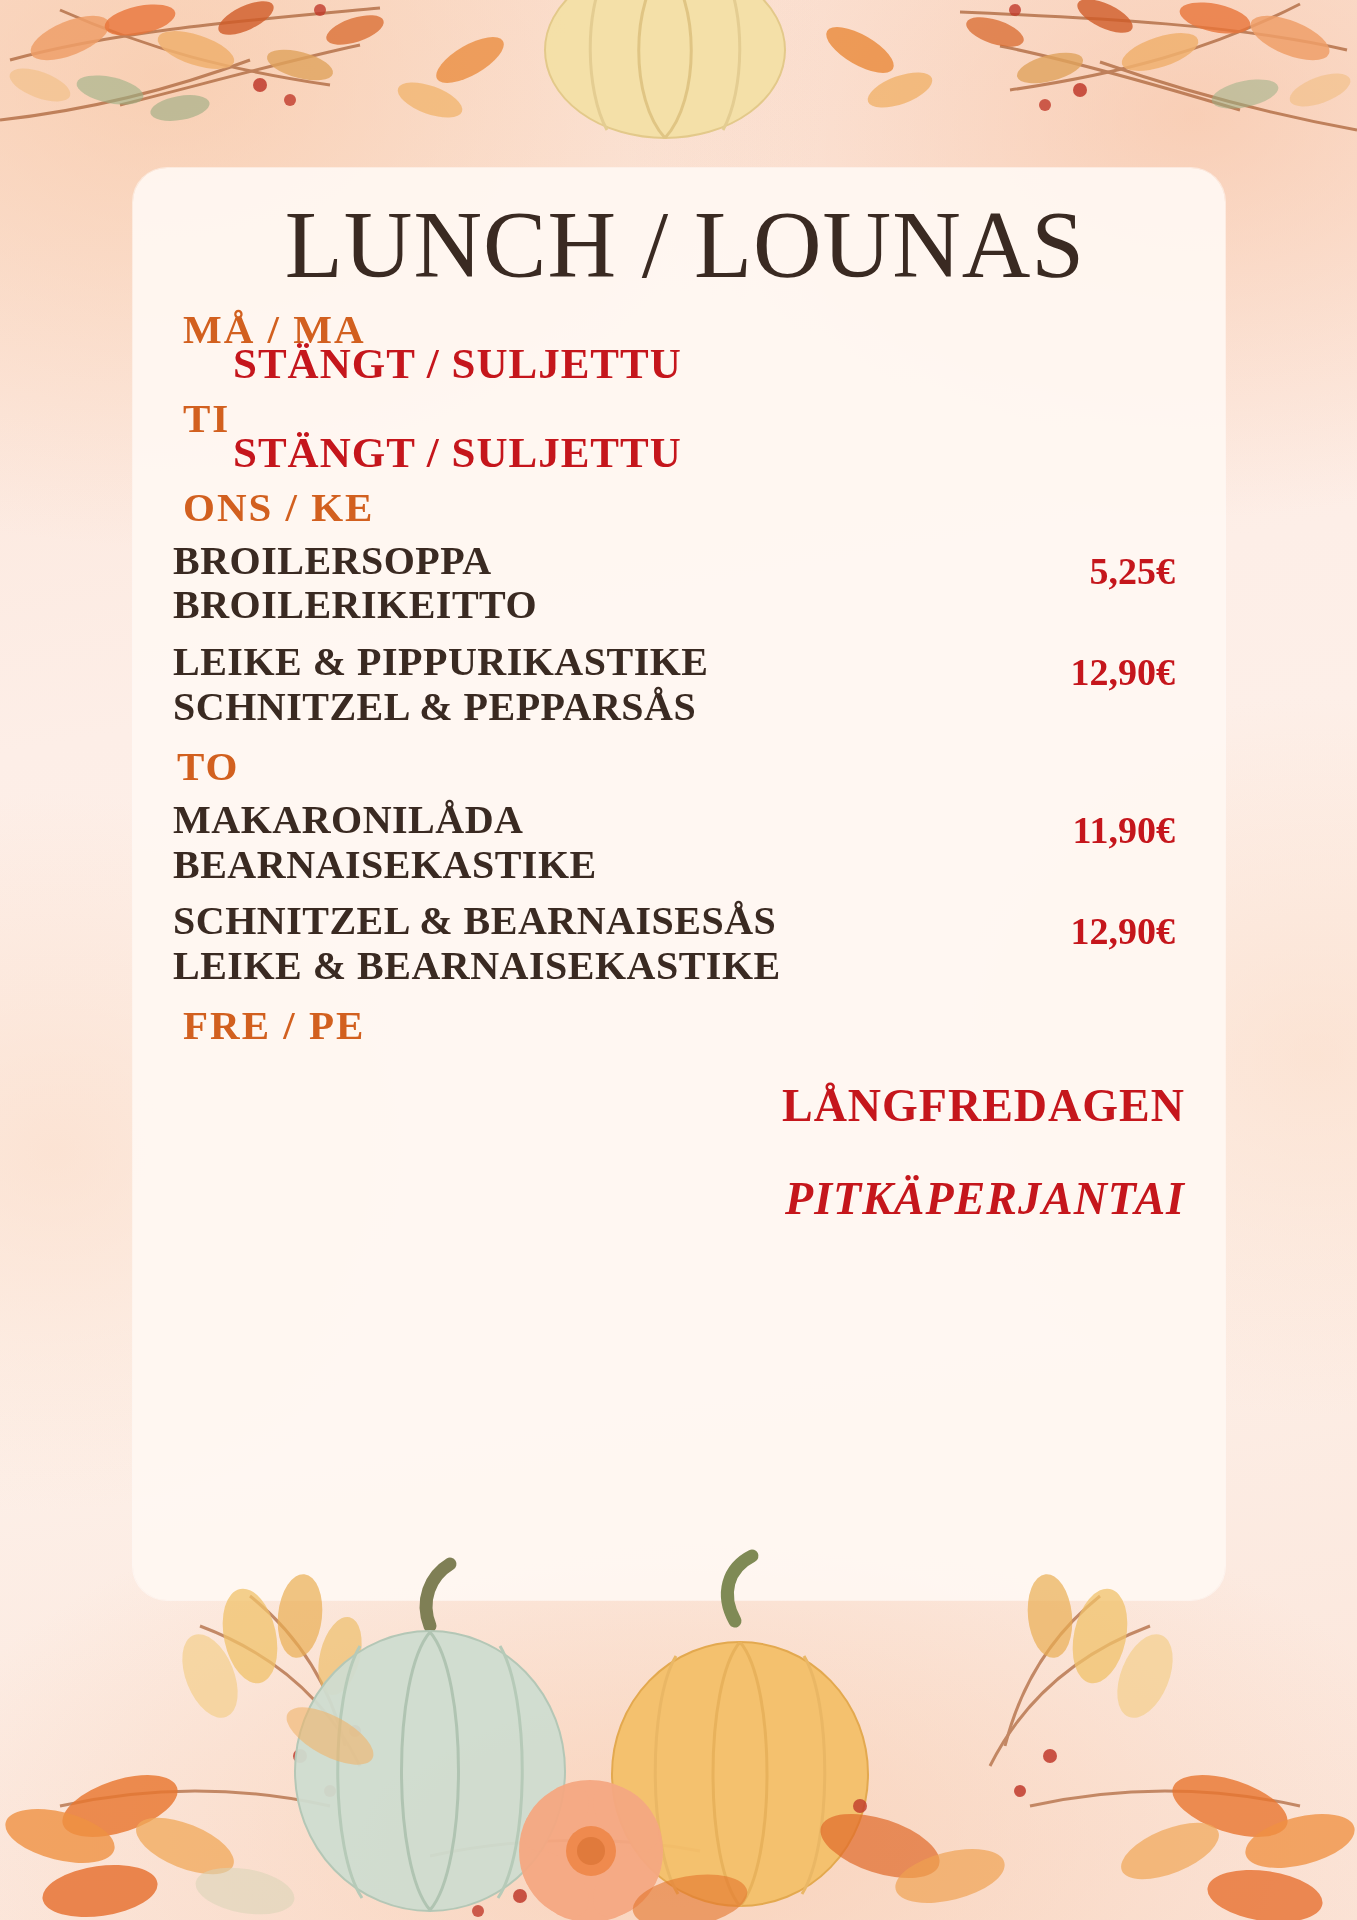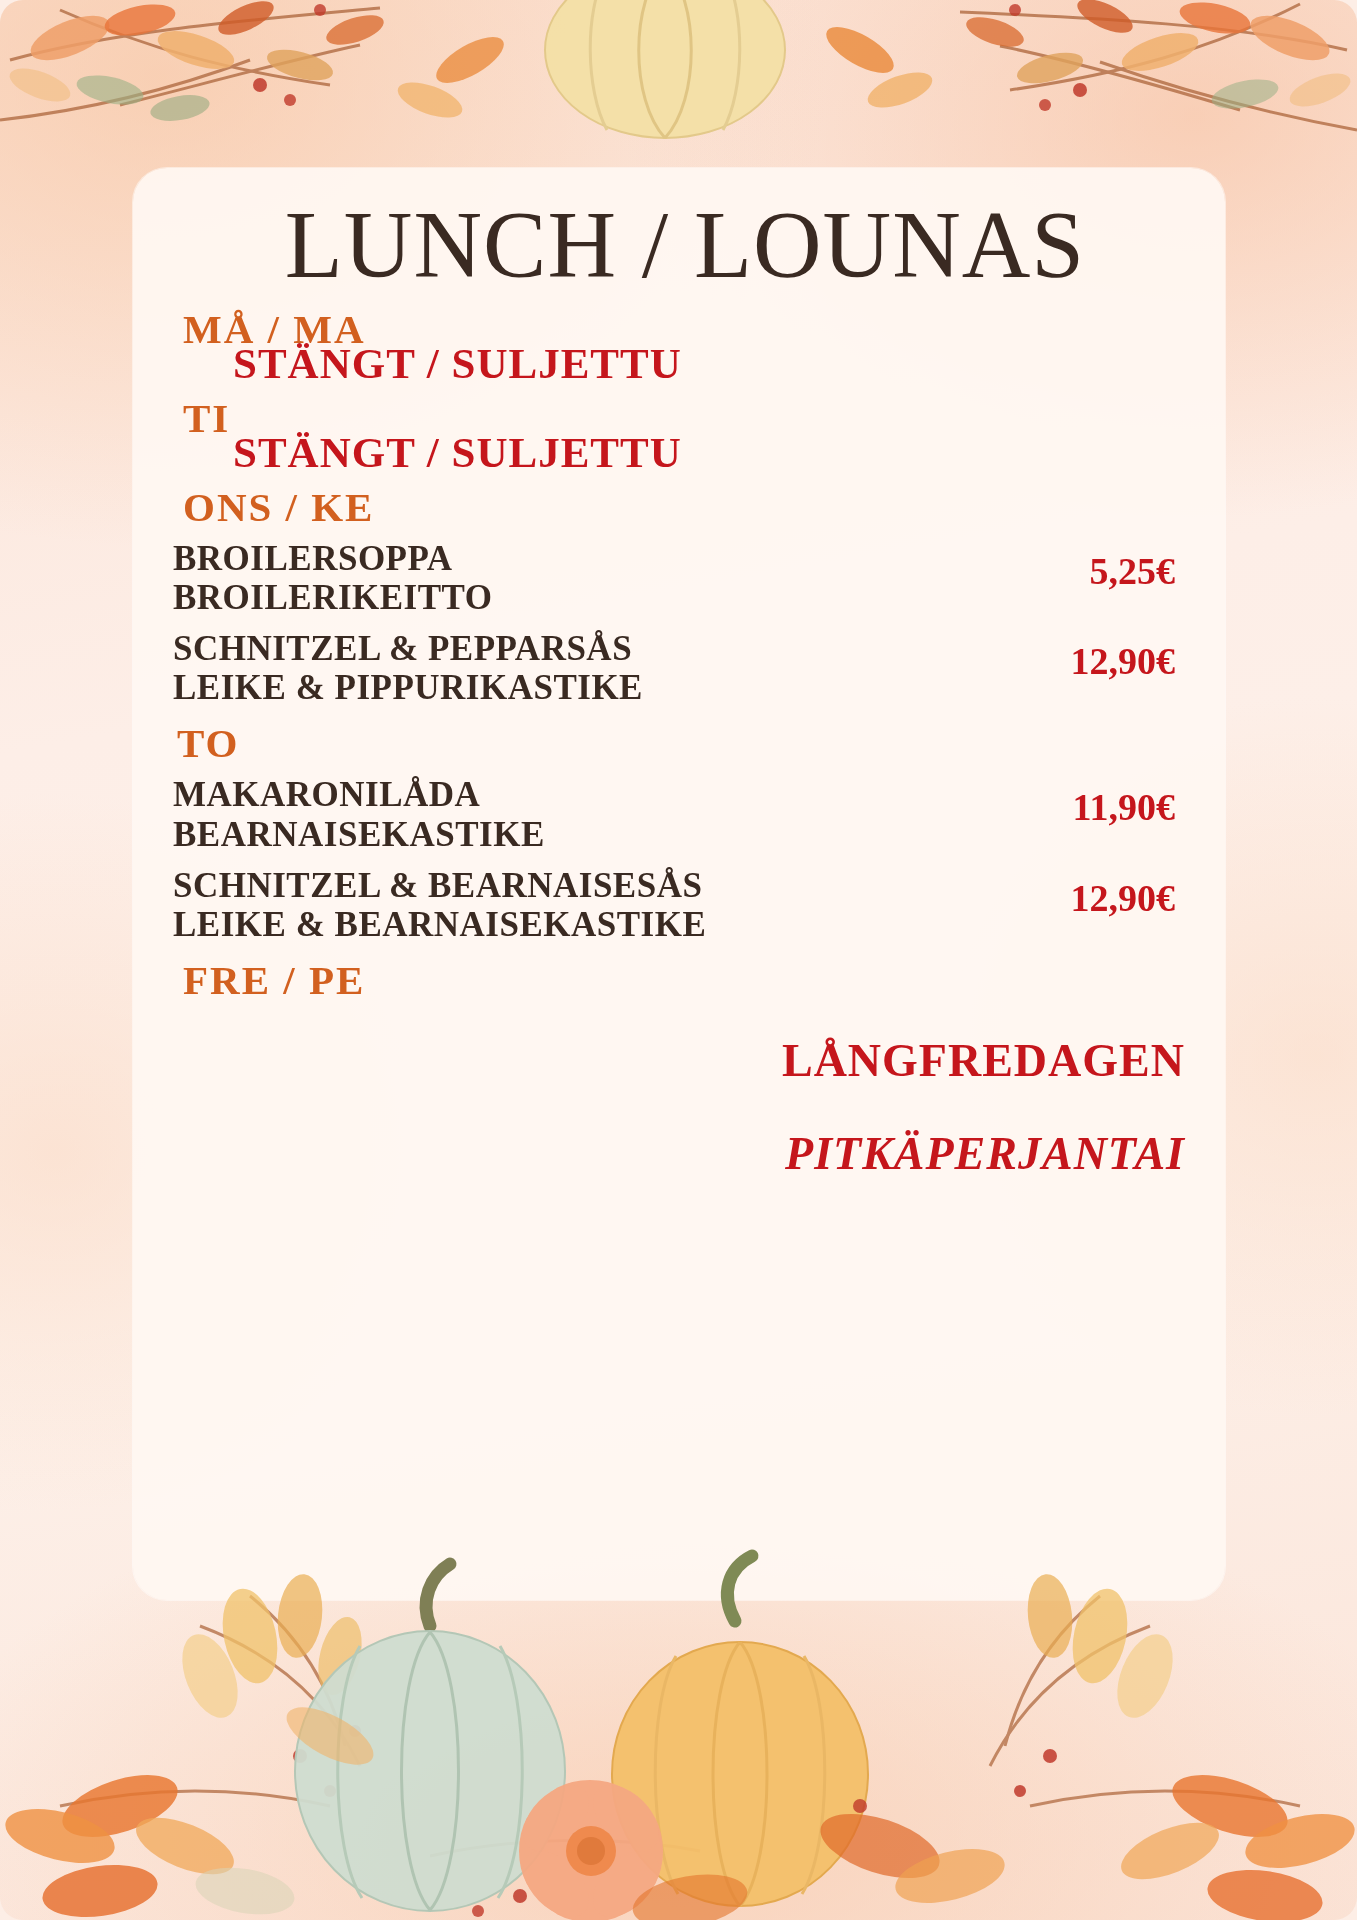--- a/index.html
+++ b/index.html
@@ -20,21 +20,20 @@
     position: absolute;
     inset: 0;
     background:
       radial-gradient(ellipse 70% 35% at 12% 4%, rgba(247,196,160,0.65) 0%, rgba(253,238,230,0) 70%),
       radial-gradient(ellipse 60% 30% at 88% 6%, rgba(246,186,150,0.55) 0%, rgba(253,238,230,0) 70%),
       radial-gradient(ellipse 80% 28% at 50% 96%, rgba(247,198,166,0.6) 0%, rgba(253,238,230,0) 72%),
       radial-gradient(ellipse 40% 25% at 4% 60%, rgba(250,214,190,0.5) 0%, rgba(253,238,230,0) 75%),
       radial-gradient(ellipse 40% 25% at 97% 55%, rgba(250,214,190,0.5) 0%, rgba(253,238,230,0) 75%),
       linear-gradient(170deg, #fbe3d6 0%, #fdeee7 35%, #fdf1ea 62%, #fbe4d8 100%);
     overflow: hidden;
-    border-radius: 23px;
   }
 
   
   .deco { position: absolute; pointer-events: none; }
   .deco-top { top: -10px; left: 0; width: 1357px; height: 250px; }
   .deco-bottom { bottom: -6px; left: 0; width: 1357px; height: 420px; }
 
   
   .card {
     position: absolute;
@@ -82,21 +81,21 @@
     font-family: "Liberation Serif", serif;
   }
 
   .dish-row {
     display: flex;
     align-items: flex-start;
     justify-content: space-between;
     margin: 8px 0 12px 0;
   }
   .dish-names {
-    font-size: 35px;
+    font-size: 40px;
     font-weight: bold;
     color: #3a2a22;
     line-height: 1.12;
     letter-spacing: 0.5px;
     font-family: "Liberation Serif", serif;
   }
   .dish-price {
     font-size: 38px;
     font-weight: bold;
     color: #c5161c;
@@ -198,22 +197,22 @@
       <div class="dish-row">
         <div class="dish-names">
           <div>BROILERSOPPA</div>
           <div>BROILERIKEITTO</div>
         </div>
         <div class="dish-price">5,25€</div>
       </div>
 
       <div class="dish-row">
         <div class="dish-names">
+          <div>LEIKE &amp; PIPPURIKASTIKE</div>
           <div>SCHNITZEL &amp; PEPPARSÅS</div>
-          <div>LEIKE &amp; PIPPURIKASTIKE</div>
         </div>
         <div class="dish-price">12,90€</div>
       </div>
 
       <div class="day indent">TO</div>
 
       <div class="dish-row">
         <div class="dish-names">
           <div>MAKARONILÅDA</div>
           <div>BEARNAISEKASTIKE</div>

